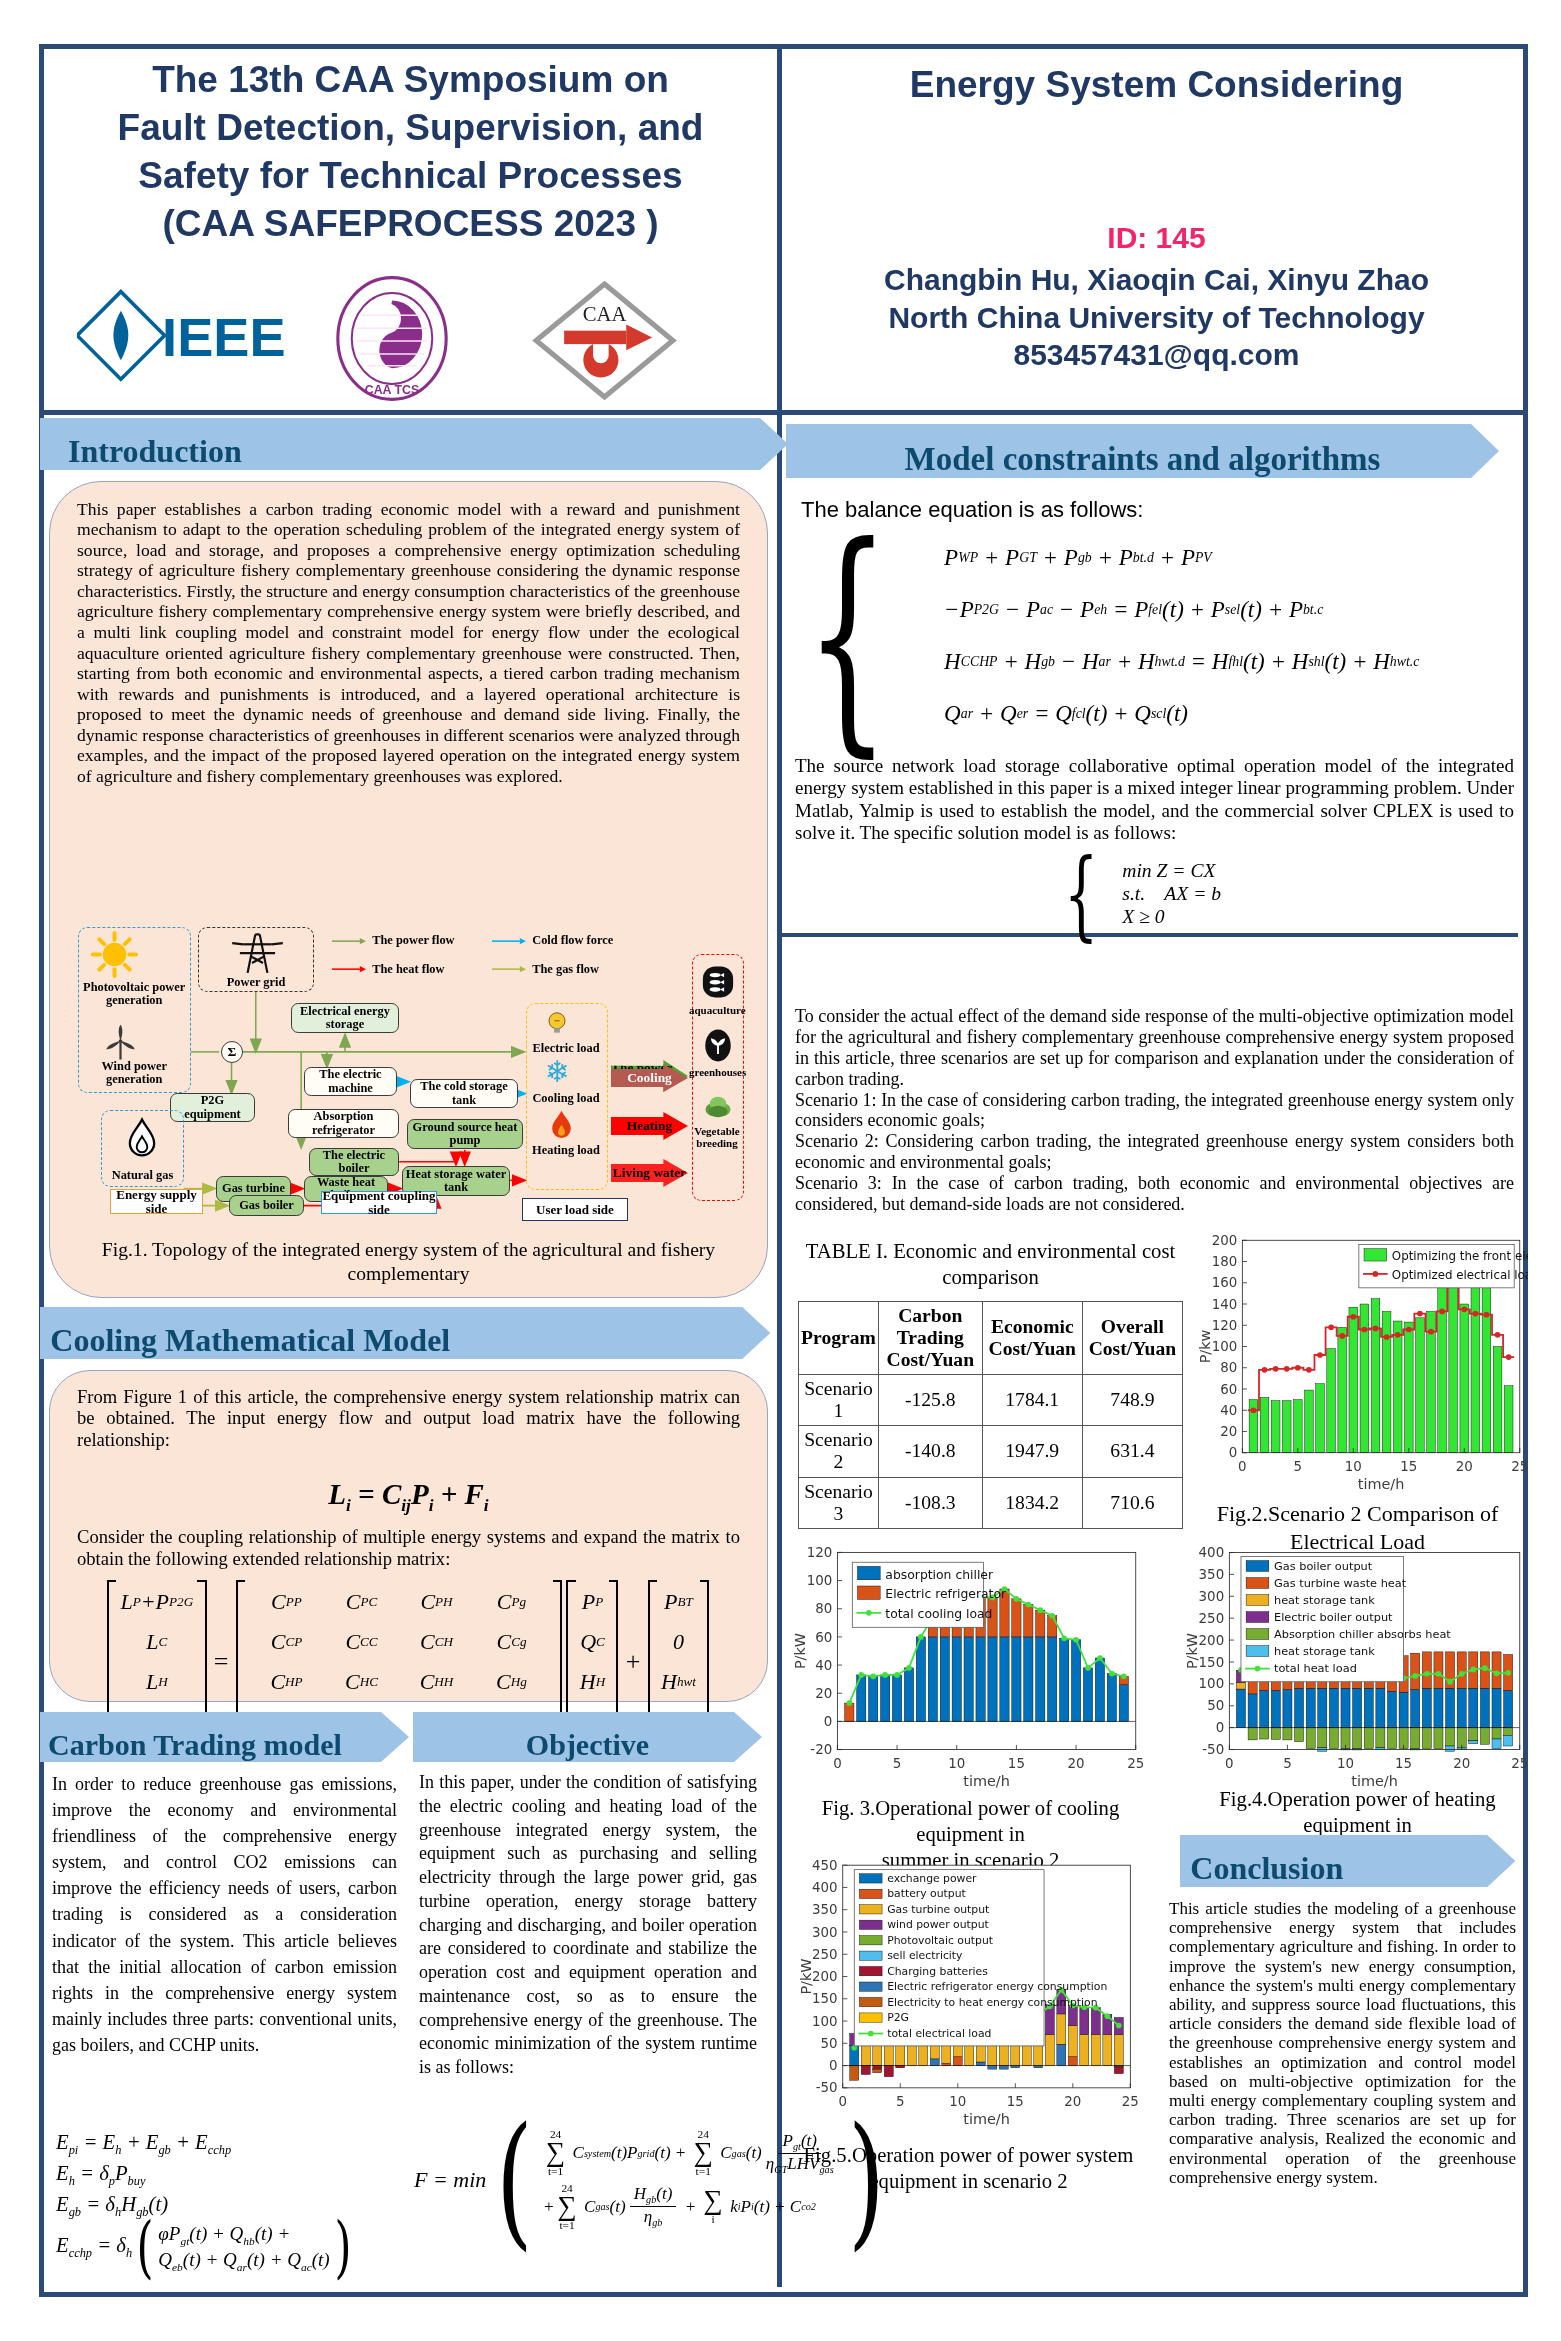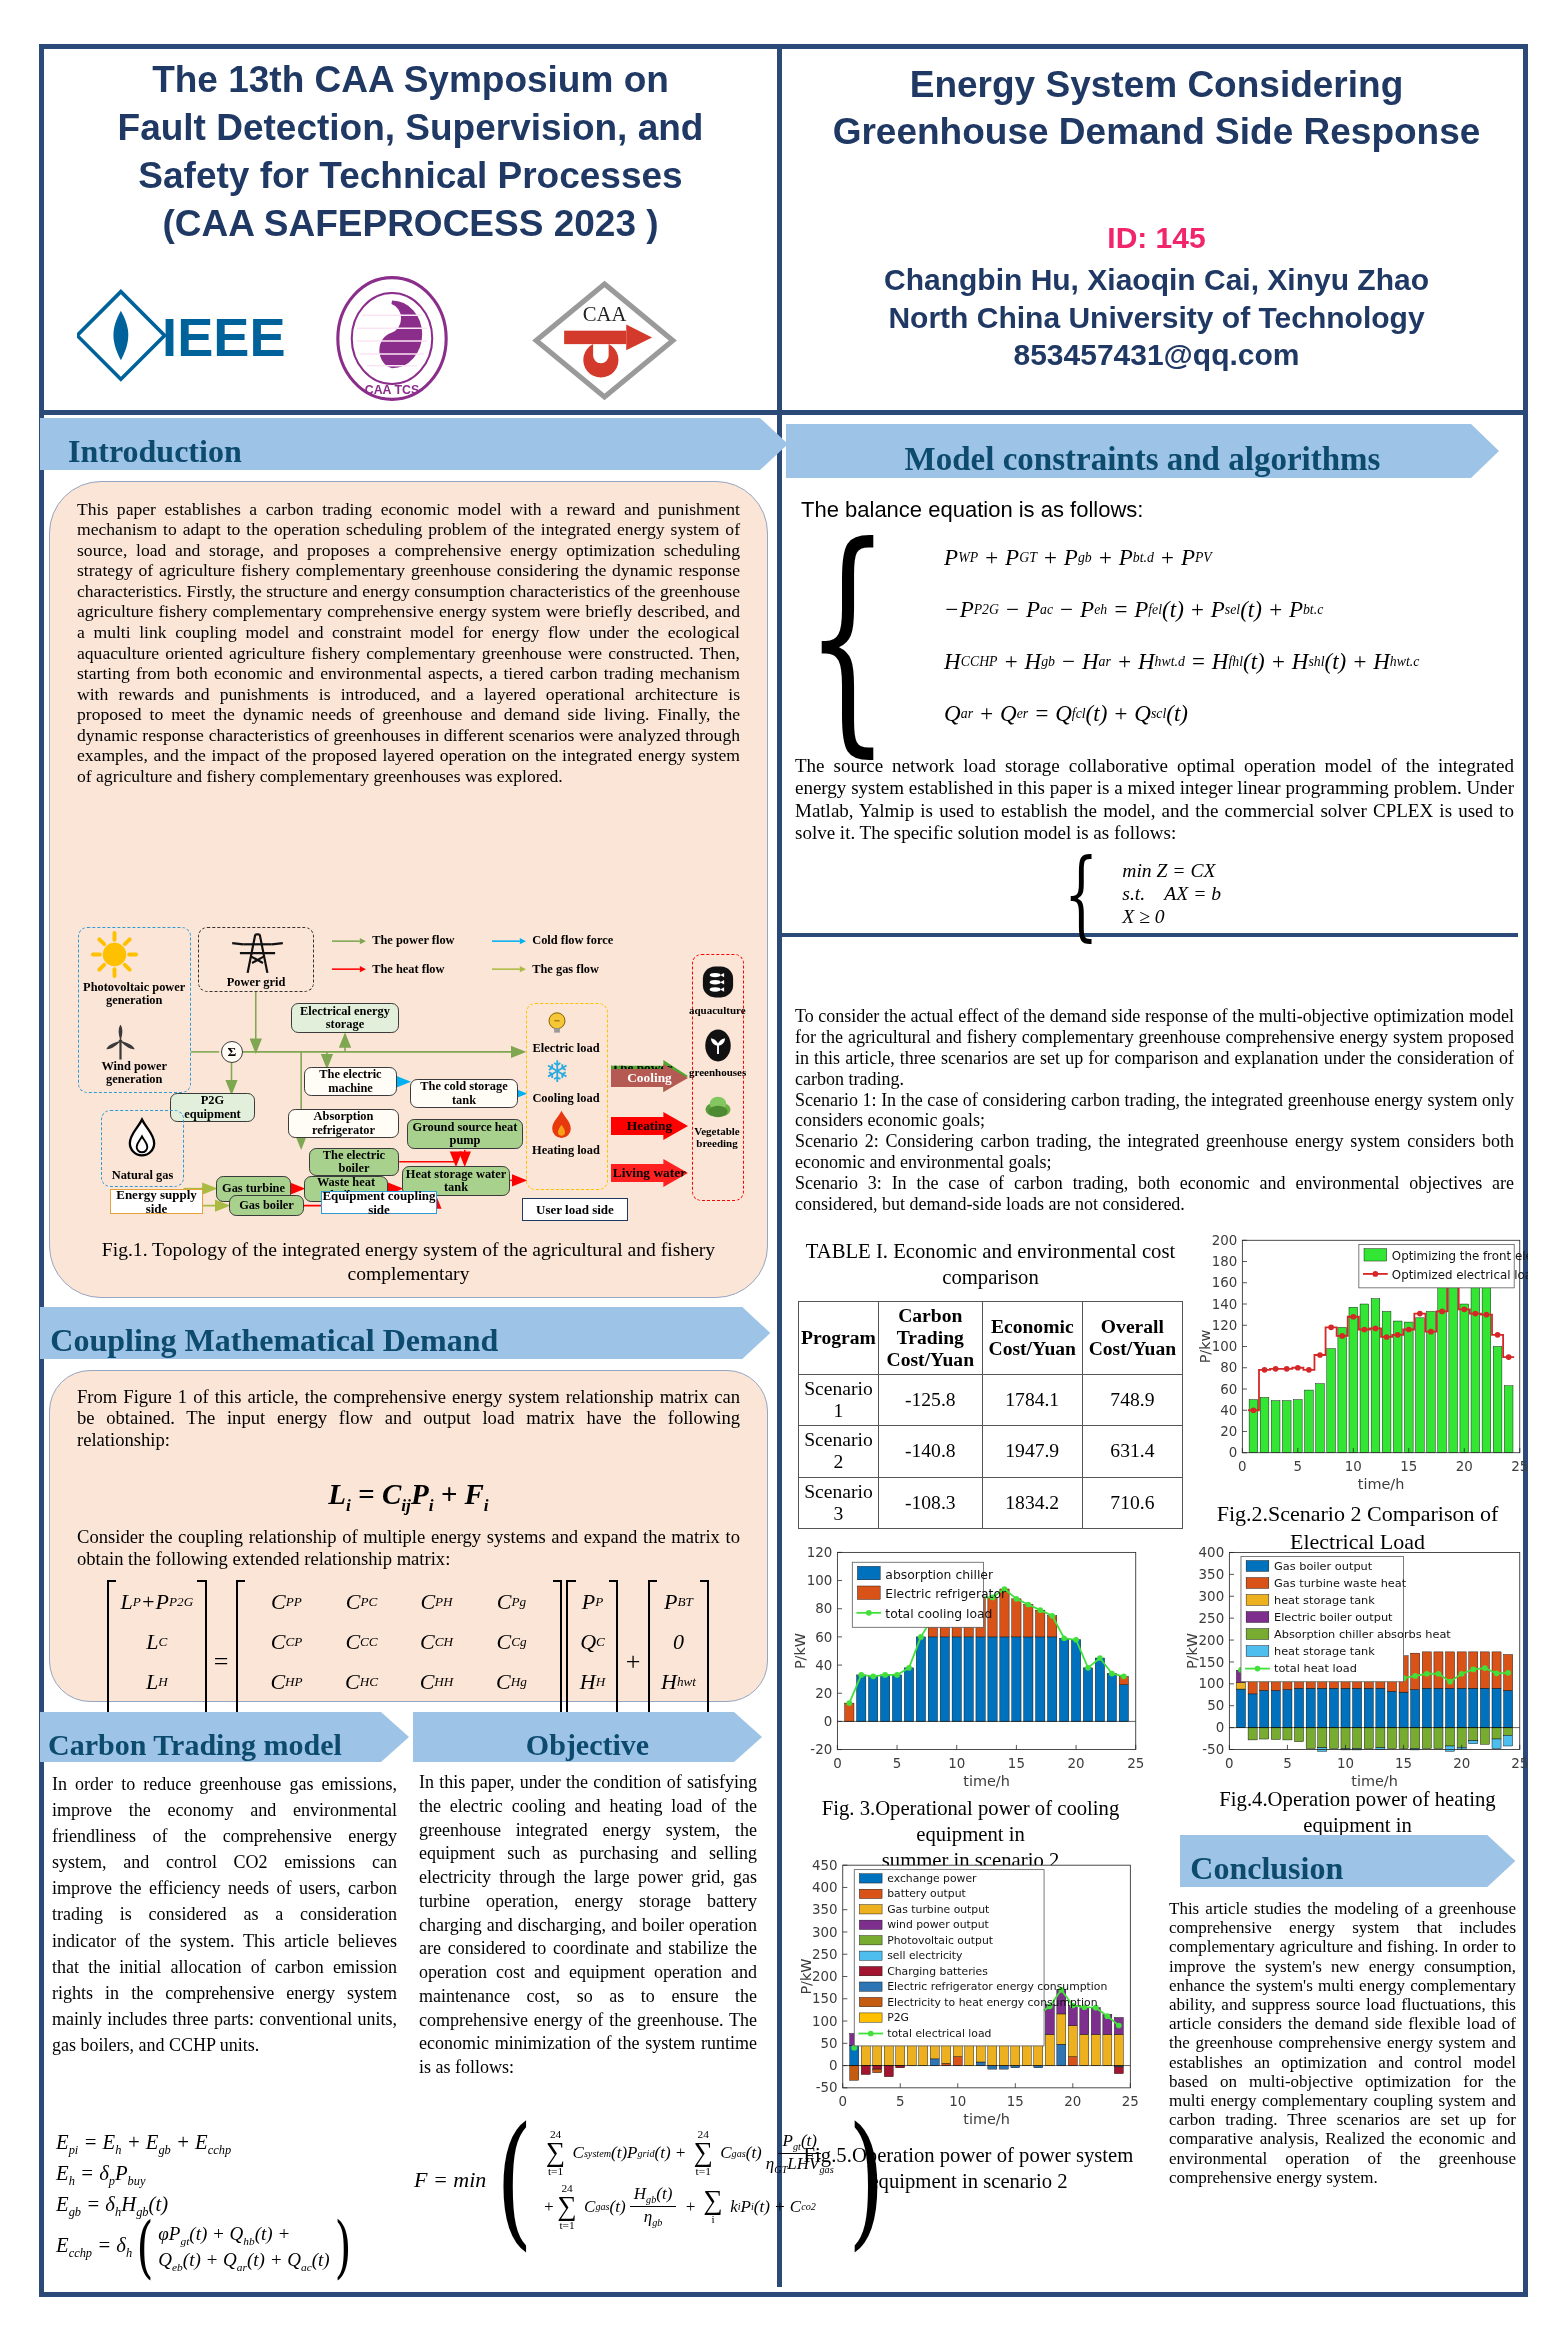--- a/index.html
+++ b/index.html
@@ -97,21 +97,20 @@
       <g fill="#D33A2C">
         <rect x="62" y="96" width="120" height="26"></rect>
         <polygon points="182,84 182,134 232,109"></polygon>
         <path d="M118,122 a34,34 0 1 0 30,0 l0,22 a14,14 0 1 1 -30,0 Z"></path>
       </g>
     </svg>
   </div>
 
   <div class="abs sans navy" style="left:803px;top:61px;width:707px;text-align:center;font-weight:bold;font-size:37px;line-height:1.28;">
     <div>Energy System Considering</div>
-    <div>Greenhouse Demand Side Response</div>
   </div>
   <div class="abs sans" style="left:803px;top:221px;width:707px;text-align:center;font-weight:bold;font-size:30px;color:#F0256B;">ID: 145</div>
   <div class="abs sans navy" style="left:803px;top:261px;width:707px;text-align:center;font-weight:bold;font-size:30px;line-height:1.25;">
     <div>Changbin Hu, Xiaoqin Cai, Xinyu Zhao</div>
     <div>North China University of Technology</div>
     <div>853457431@qq.com</div>
   </div>
 
   <div class="banner" style="left:40px;top:418px;width:720px;height:52px;padding-left:28px;">
     <span>Introduction</span>
@@ -319,21 +318,21 @@
       </div>
       <div class="dlabel" style="left:615px;top:199px;width:56px;font-size:11px;">Vegetable breeding</div>
     </div>
     <div class="abs cap" style="left:28px;bottom:10.3px;width:661px;">
       <div>Fig.1. Topology of the integrated energy system of the agricultural and fishery</div>
       <div>complementary</div>
     </div>
   </div>
 
   <div class="banner" style="left:40px;top:1307px;width:720px;height:52px;padding-left:10.3px;">
-    <span>Coupling Mathematical Demand</span>
+    <span>Cooling Mathematical Model</span>
   </div>
 
   <div class="peach" style="left:49px;top:1370px;width:717px;height:330px;border-radius:41px;">
     <div class="abs just" style="left:27px;top:14.5px;width:663px;font-size:18.6px;line-height:1.18;">From Figure 1 of this article, the comprehensive energy system relationship matrix can be obtained. The input energy flow and output load matrix have the following relationship:</div>
     <div class="abs" style="left:0;top:107px;width:100%;text-align:center;font-size:29px;font-weight:bold;font-style:italic;">L<sub>i</sub> = C<sub>ij</sub>P<sub>i</sub> + F<sub>i</sub></div>
     <div class="abs just" style="left:27px;top:155px;width:663px;font-size:18.6px;line-height:1.18;">Consider the coupling relationship of multiple energy systems and expand the matrix to obtain the following extended relationship matrix:</div>
     <div class="abs" style="left:5.2px;top:205px;width:706px;" id="matrix">
         <span class="mat">
           <span class="mb lb"></span>
           <span class="mcol">

